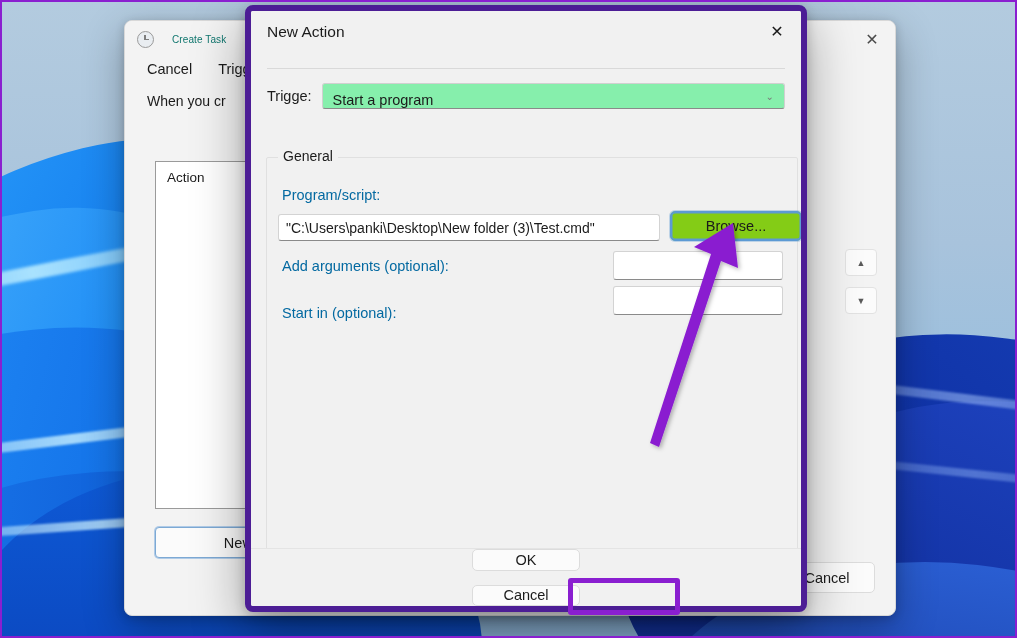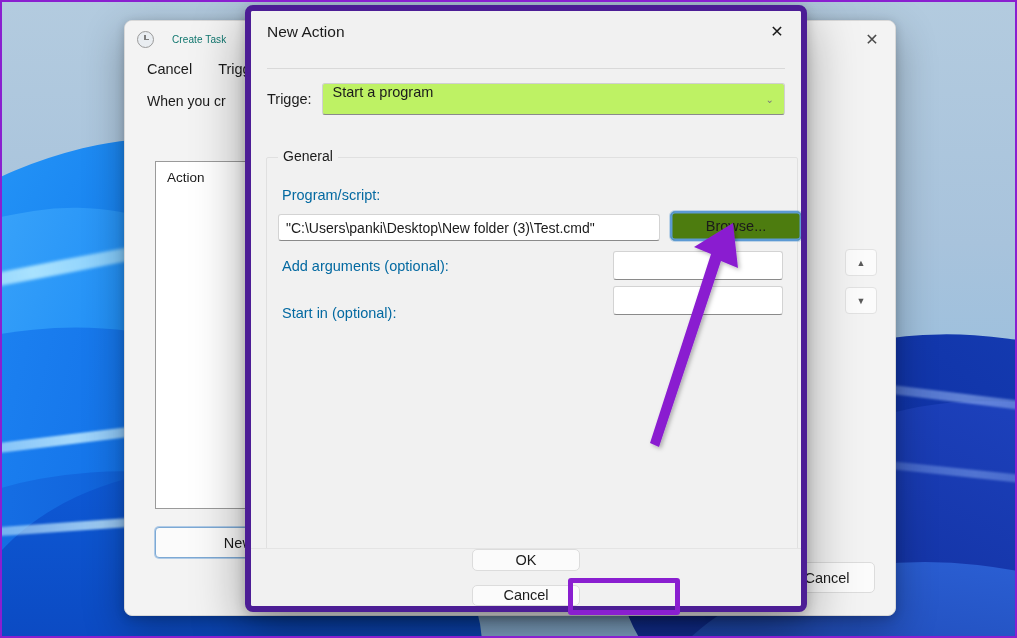--- a/index.html
+++ b/index.html
@@ -238,26 +238,26 @@
     height: 1px; background: #d9d9d9;
     margin: 16px 16px 0 16px;
   }
   .na-actionrow {
     display: flex; align-items: center;
     margin: 14px 16px 0 16px;
   }
   .na-actionlabel { font-size: 14.5px; color: #1b1b1b; white-space: nowrap; }
   .na-combo {
     margin-left: 10px; flex: 1;
-    height: 32px;
-    background: #bef264;
+    height: 26px;
+    background: #86efac;
     border: 1px solid #d0d0d0;
     border-bottom-color: #8a8a8a;
     border-radius: 3px;
-    display: flex; align-items: flex-start;
+    display: flex; align-items: flex-end;
     padding: 0 10px;
     font-size: 14.5px; color: #1b1b1b;
     position: relative;
   }
   .na-combo .chev {
     position: absolute; right: 10px; top: 50%;
     transform: translateY(-50%);
     color: #7a7a7a; font-size: 10px;
   }
 
@@ -285,21 +285,21 @@
     border-bottom: 1px solid #8a8a8a;
     border-radius: 3px;
     display: flex; align-items: center;
     padding: 0 7px;
     font-size: 14px; color: #1b1b1b;
     overflow: hidden; white-space: nowrap;
   }
   .na-browse {
     position: absolute;
     left: 419px; top: 200px; width: 132px; height: 30px;
-    background: #4d7c0f;
+    background: #84cc16;
     border: 1px solid #5c9ad4;
     border-radius: 5px;
     box-shadow: 0 0 0 1.5px #5c9ad4 inset, 0 0 0 1px rgba(92,154,212,.35);
     display: flex; align-items: center; justify-content: center;
     font-size: 14.5px; color: #1b1b1b;
   }
   .na-footer {
     position: absolute; left: 0; right: 0; bottom: 0;
     height: 58px;
     border-top: 1px solid #e4e4e4;

